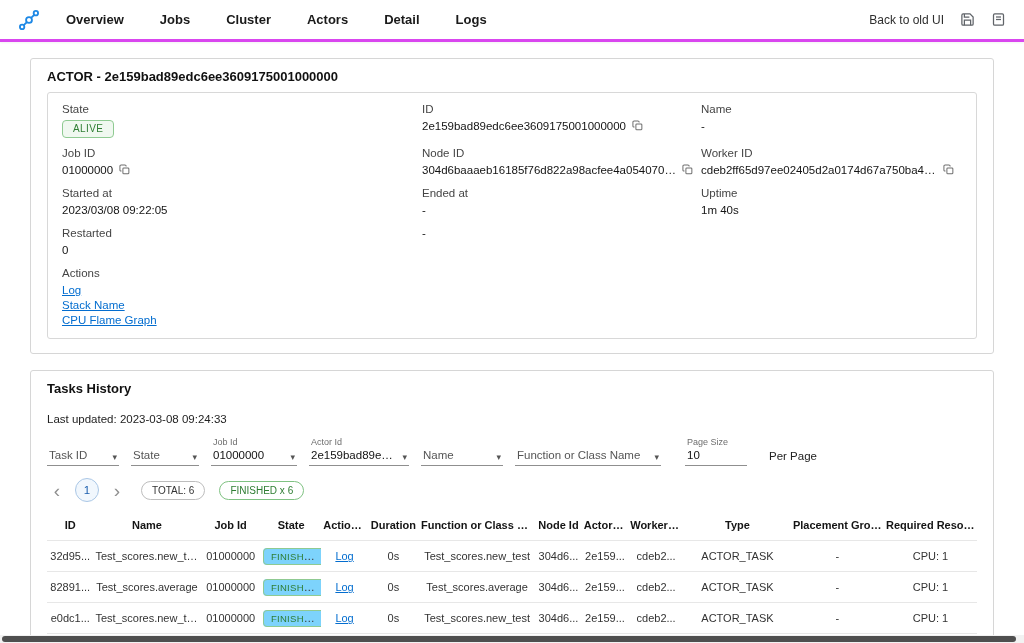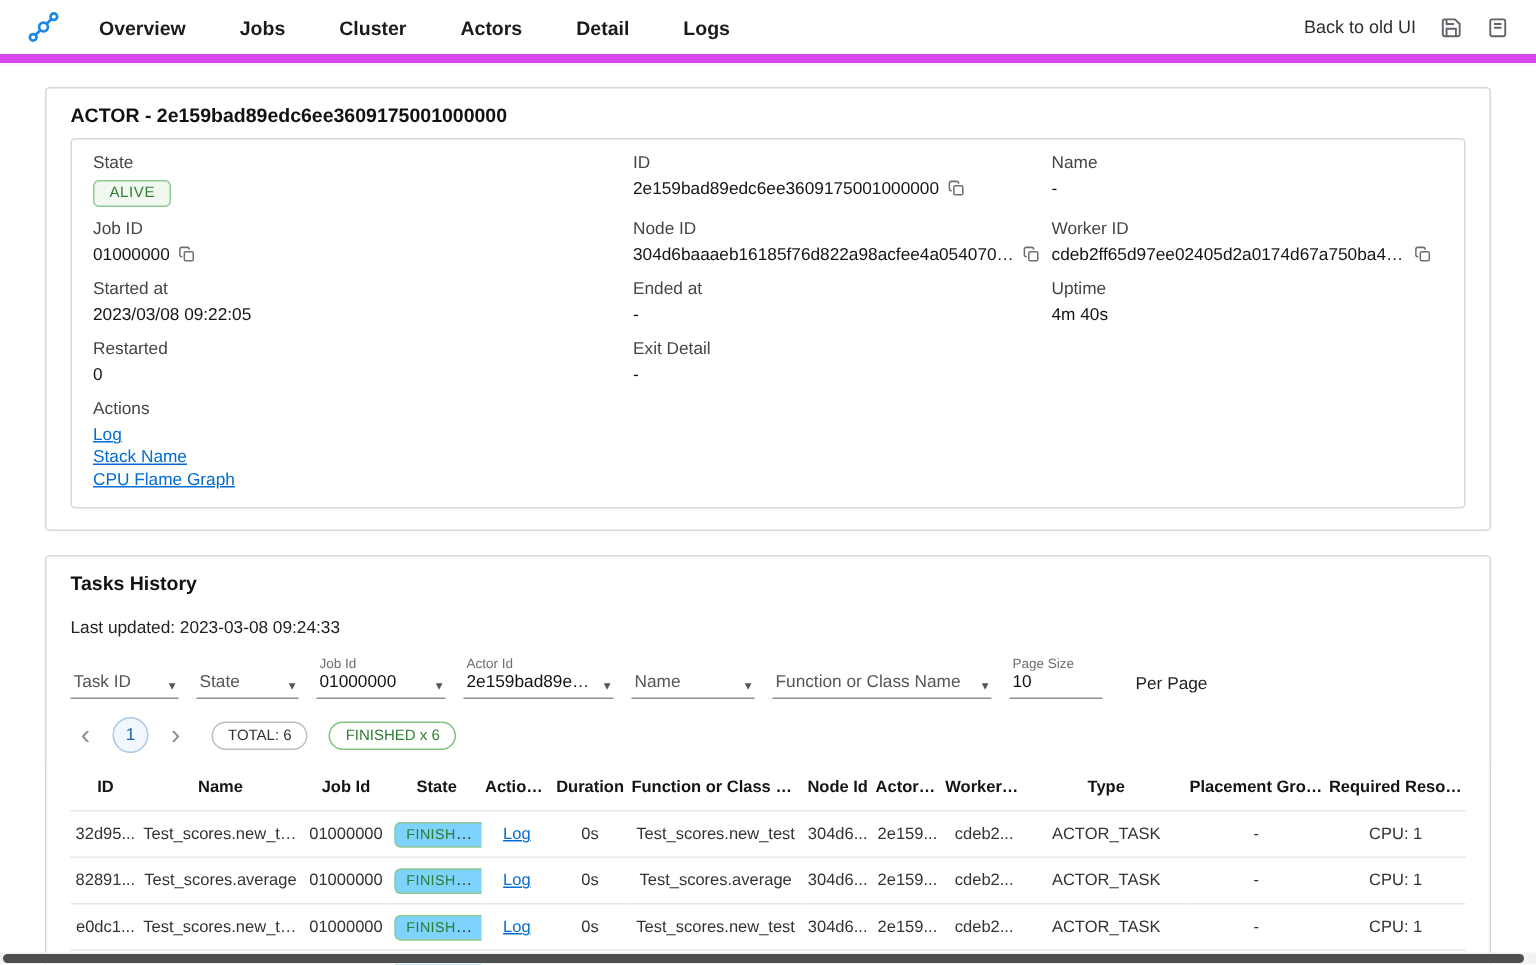--- a/index.html
+++ b/index.html
@@ -6,21 +6,21 @@
   html, body { width:1024px; height:643px; overflow:hidden; }
   body {
     font-family:"Liberation Sans", sans-serif;
     background:#ffffff; color:#1c1c1e; position:relative;
   }
 
   
   .topnav {
     height:42px; display:flex; align-items:center;
     padding:0 18px; background:#fff;
-    border-bottom:6px solid #d946ef; box-shadow:0 1px 2px rgba(0,0,0,.05);
+    border-bottom:3px solid #d946ef; box-shadow:0 1px 2px rgba(0,0,0,.05);
   }
   .logo { display:flex; align-items:center; margin-right:26px; }
   .nav-items { display:flex; align-items:center; gap:36px; flex:1; }
   .nav-item { font-size:13px; font-weight:bold; color:#1a1a1a; cursor:pointer; white-space:nowrap; }
   .nav-right { display:flex; align-items:center; gap:16px; }
   .back-link { font-size:12px; color:#2e2e2e; cursor:pointer; white-space:nowrap; }
   .icon-btn { display:flex; align-items:center; cursor:pointer; }
 
   
   .content { padding:16px 30px 0; }
@@ -46,21 +46,21 @@
 
   .filters { display:flex; align-items:flex-end; margin-top:12px; }
   .filters-list { display:flex; align-items:flex-end; gap:12px; }
   .filter { position:relative; border-bottom:1px solid #8f8f8f; padding:0 15px 4px 2px; cursor:pointer; }
   .filter:nth-child(1){ width:72px; }
   .filter:nth-child(2){ width:68px; }
   .filter:nth-child(3){ width:86px; }
   .filter:nth-child(4){ width:100px; }
   .filter:nth-child(5){ width:82px; }
   .filter:nth-child(6){ width:146px; }
-  .filter:nth-child(7){ width:62px; }
+  .filter:nth-child(7){ width:62px;margin-left:12px; }
   .f-label { display:block; font-size:9px; color:#6e6e6e; margin-bottom:2px; }
   .f-value { display:block; font-size:11.5px; color:#121212; white-space:nowrap; overflow:hidden; text-overflow:ellipsis; }
   .f-placeholder { display:block; font-size:11.5px; color:#555; white-space:nowrap; }
   .caret { position:absolute; right:2px; bottom:3px; font-size:9px; color:#555; }
   .per-page { font-size:11.5px; color:#222; margin-left:22px; padding-bottom:4px; }
 
   .pager { display:flex; align-items:center; gap:8px; margin-top:12px; }
   .pg-arrow { font-size:19px; color:#8f8f8f; width:20px; text-align:center; line-height:1; cursor:pointer; }
   .pg-num {
     width:24px; height:24px; border-radius:50%;
@@ -206,31 +206,30 @@
           </div>
           <div class="field">
             <div class="field-label">Ended at</div>
             <div class="field-value">
               <span style="overflow: hidden; text-overflow: ellipsis;">-</span>
             </div>
           </div>
           <div class="field">
             <div class="field-label">Uptime</div>
             <div class="field-value">
-              <span style="overflow: hidden; text-overflow: ellipsis;">4m 40s</span>
+              <span style="overflow: hidden; text-overflow: ellipsis;">1m 40s</span>
             </div>
           </div>
           <div class="field">
             <div class="field-label">Restarted</div>
             <div class="field-value">
               <span style="overflow: hidden; text-overflow: ellipsis;">0</span>
             </div>
           </div>
           <div class="field">
-            <div class="field-label">Exit Detail</div>
             <div class="field-value">
               <span style="overflow: hidden; text-overflow: ellipsis;">-</span>
             </div>
           </div>
         </div>
       <div class="actions-block">
         <div class="field-label">Actions</div>
         <div id="actor-action-links">
             <a class="action-link">Log</a>
             <a class="action-link">Stack Name</a>

